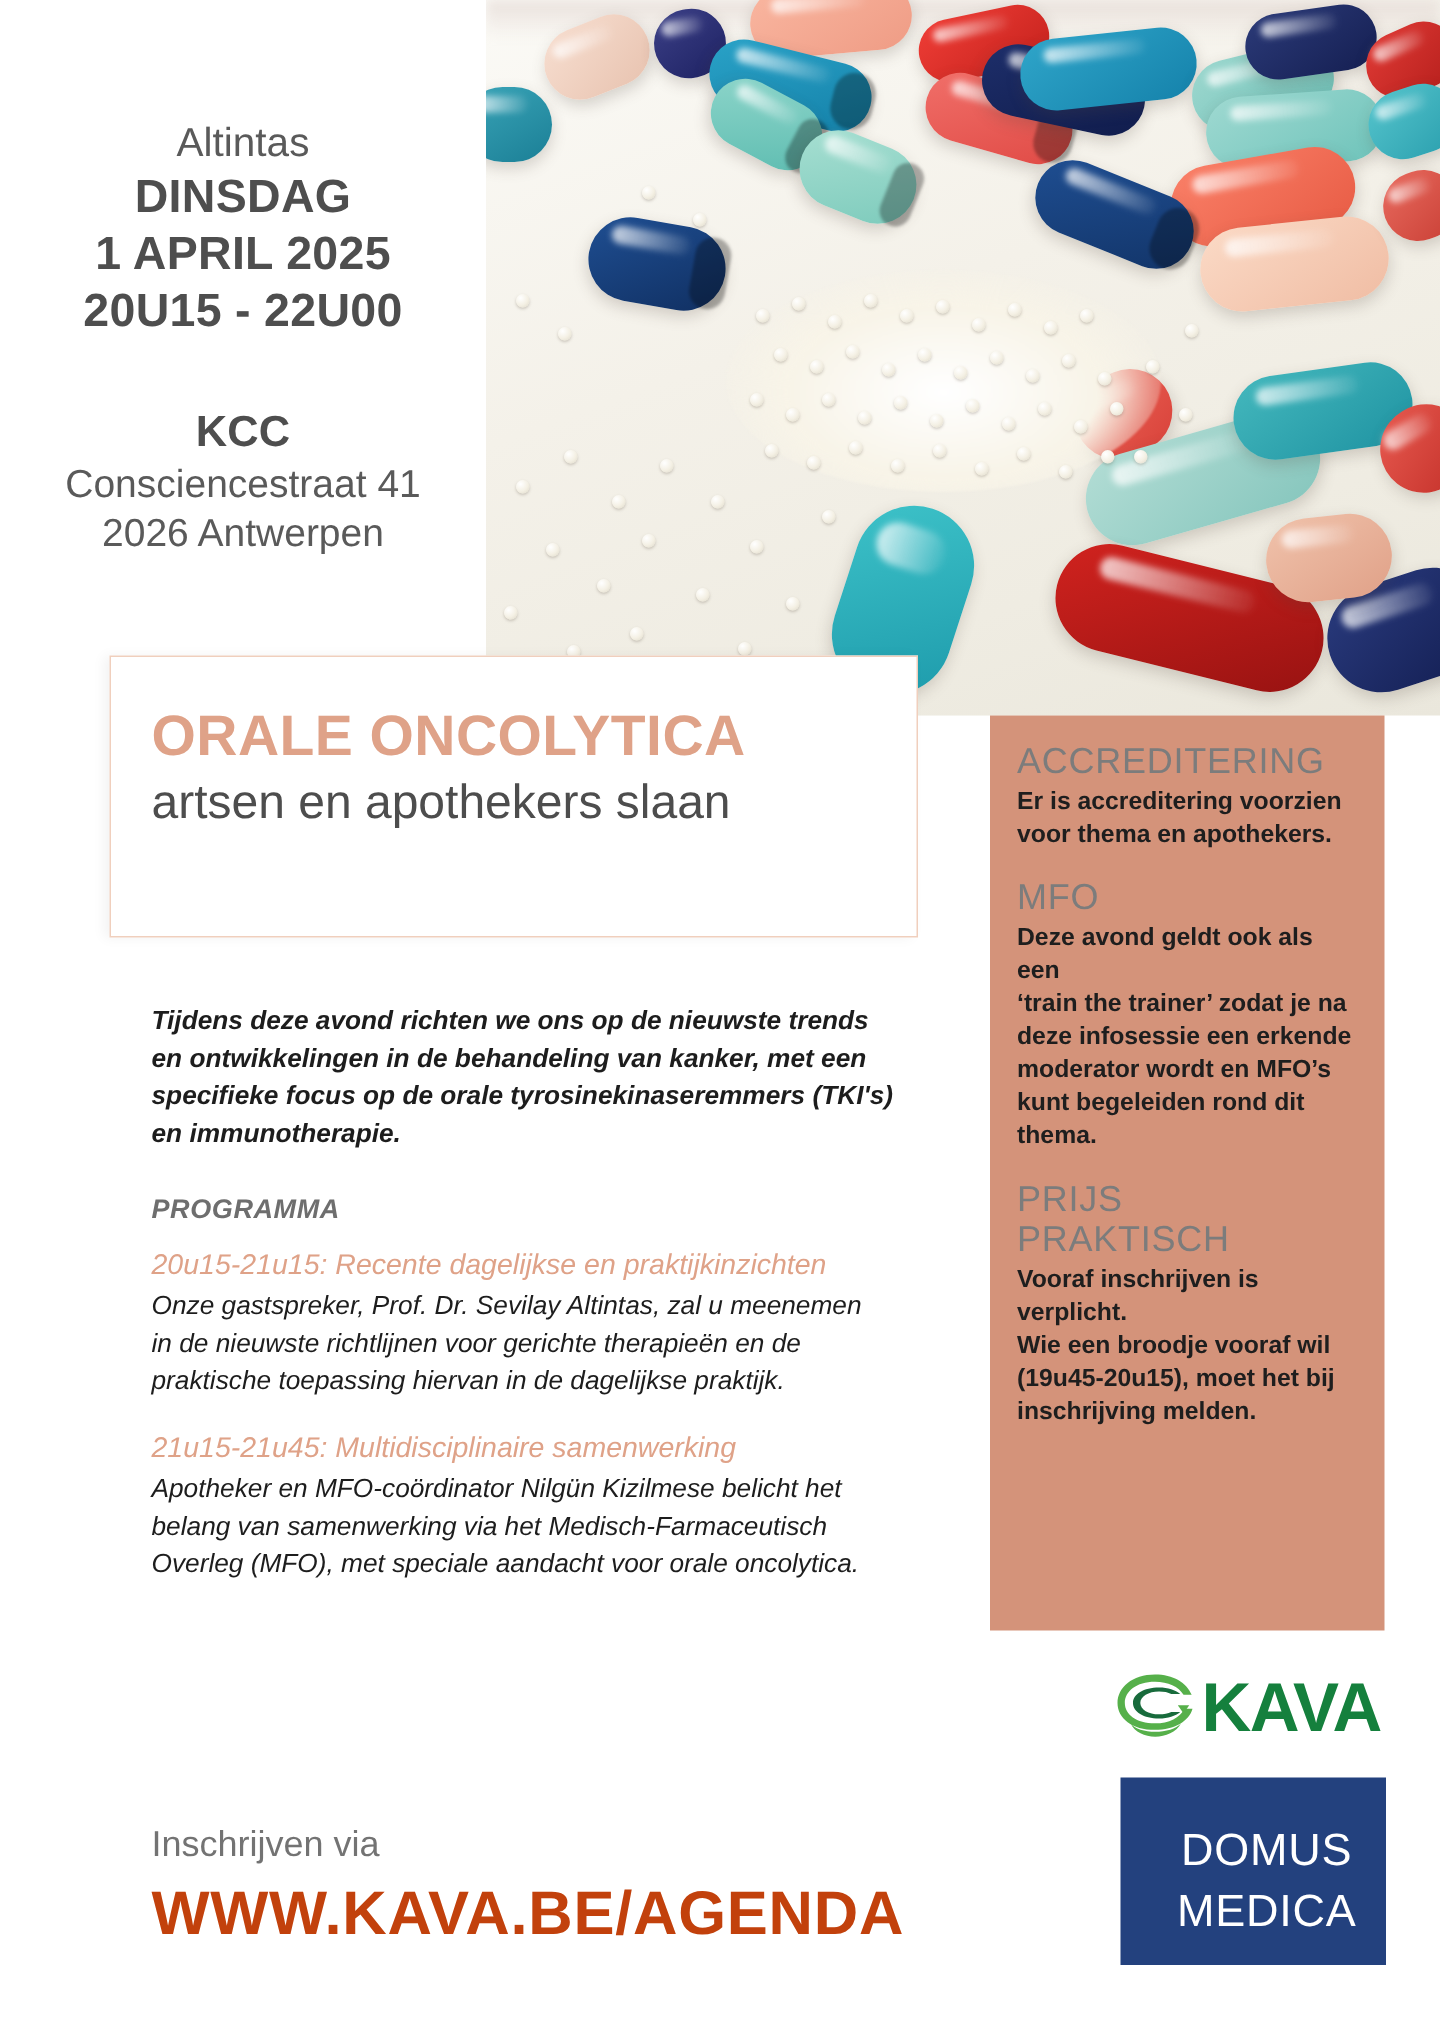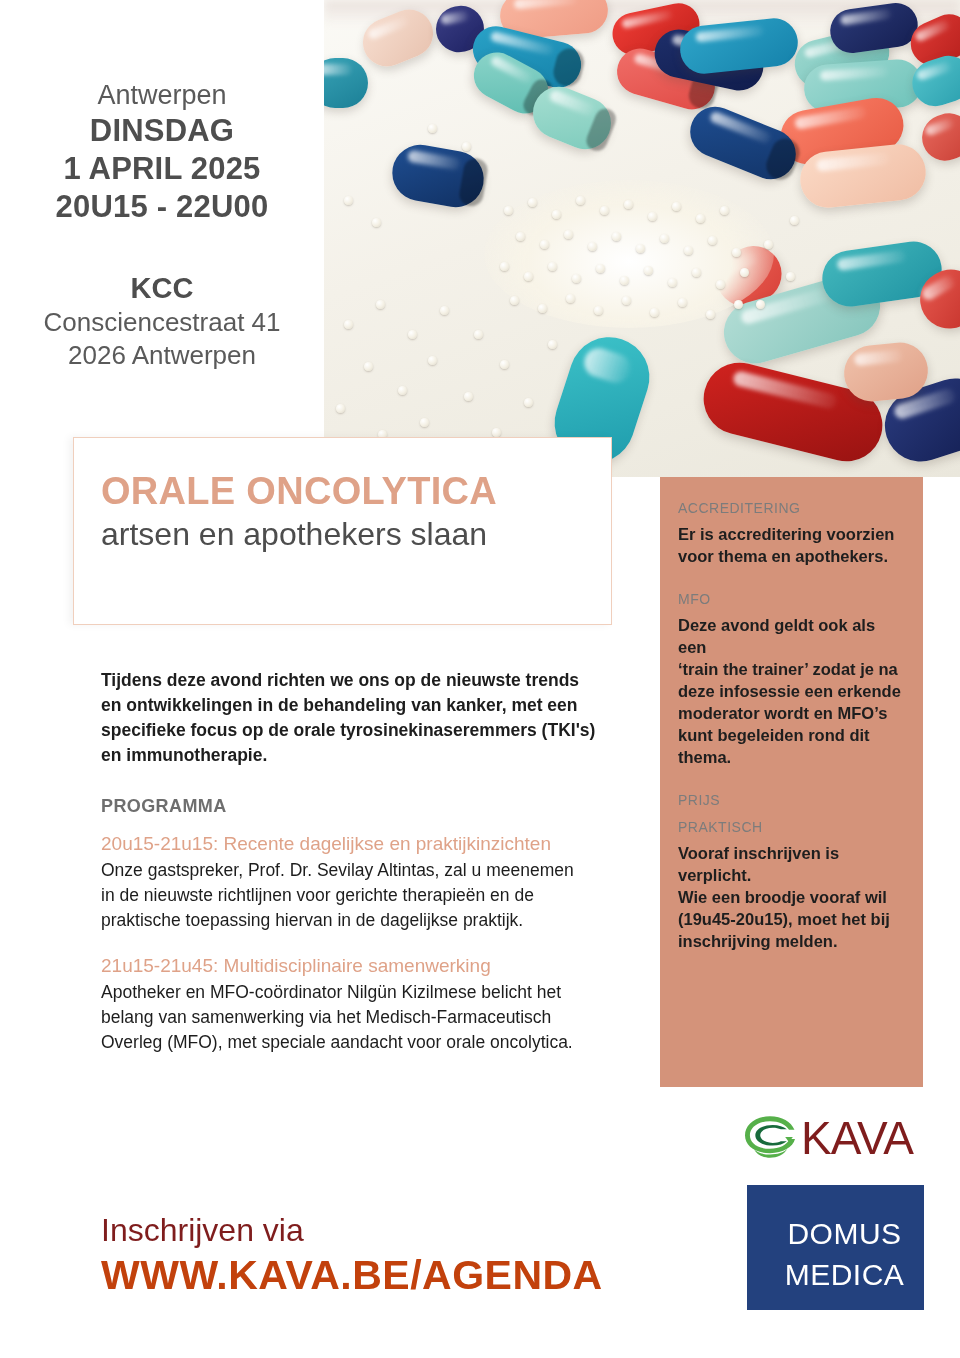--- a/index.html
+++ b/index.html
@@ -147,21 +147,21 @@
     position: absolute;
     left: 660px;
     top: 477px;
     width: 263px;
     height: 610px;
     background: #d4937a;
     box-sizing: border-box;
     padding: 19px 16px 10px 18px;
   }
   .sb-h {
-    font-size: 14px;
+    font-size: 24px;
     line-height: 24px;
     font-weight: 400;
     color: #7c7c7c;
     letter-spacing: 0.5px;
     margin-bottom: 3px;
   }
   .sb-p {
     font-size: 16.5px;
     line-height: 22px;
     font-weight: 600;
@@ -170,20 +170,21 @@
     white-space: pre-line;
   }
   .sb-p.last { margin-bottom: 0; }
 
   
   .body-col {
     position: absolute;
     left: 101px;
     top: 668px;
     width: 535px;
+    font-style: italic;
   }
   .intro {
     font-size: 17.5px;
     line-height: 25px;
     font-weight: 700;
     color: #1d1d1d;
     white-space: pre-line;
     margin: 0 0 26px 0;
   }
   .prog-title {
@@ -213,24 +214,24 @@
   }
 
   
   .footer {
     position: absolute;
     left: 101px;
     top: 1210px;
     width: 600px;
   }
   .footer .f1 {
-    font-size: 32px;
+    font-size: 24px;
     line-height: 40px;
     font-weight: 400;
-    color: #7f1d1d;
+    color: #737373;
   }
   .footer .f2 {
     font-size: 41px;
     line-height: 50px;
     font-weight: 700;
     color: #c2410c;
     letter-spacing: 0.5px;
   }
 
   
@@ -240,22 +241,22 @@
     top: 1107px;
     width: 182px;
     height: 62px;
     display: flex;
     align-items: center;
   }
   .kava-mark { width: 56px; height: 50px; flex: 0 0 auto; }
   .kava-word {
     font-size: 46px;
     line-height: 46px;
-    font-weight: 400;
-    color: #7f1d1d;
+    font-weight: 700;
+    color: #15803d;
     letter-spacing: -1px;
     margin-left: 3px;
   }
   .domus-logo {
     position: absolute;
     left: 747px;
     top: 1185px;
     width: 177px;
     height: 125px;
     background: #23417e;
@@ -375,21 +376,21 @@
     <div class="pellet" style="left:462px;top:272px;"></div>
   <div class="pellet" style="left:432px;top:300px;"></div>
     <div class="pellet" style="left:466px;top:216px;"></div>
   <div class="pellet" style="left:20px;top:196px;"></div>
     <div class="pellet" style="left:48px;top:218px;"></div>
   <div class="pellet" style="left:104px;top:124px;"></div>
     <div class="pellet" style="left:138px;top:142px;"></div>
 </div>
 
 <div class="eventinfo">
-  <div class="opleiding">Antwerpen</div>
+  <div class="opleiding">Altintas</div>
   <div class="bigdate">DINSDAG</div>
   <div class="bigdate">1 APRIL 2025</div>
   <div class="bigdate">20U15 - 22U00</div>
   <div class="spacer"></div>
   <div class="venue">KCC</div>
   <div class="addr">Consciencestraat 41</div>
   <div class="addr">2026 Antwerpen</div>
 </div>
 
 <div class="titlebox">

